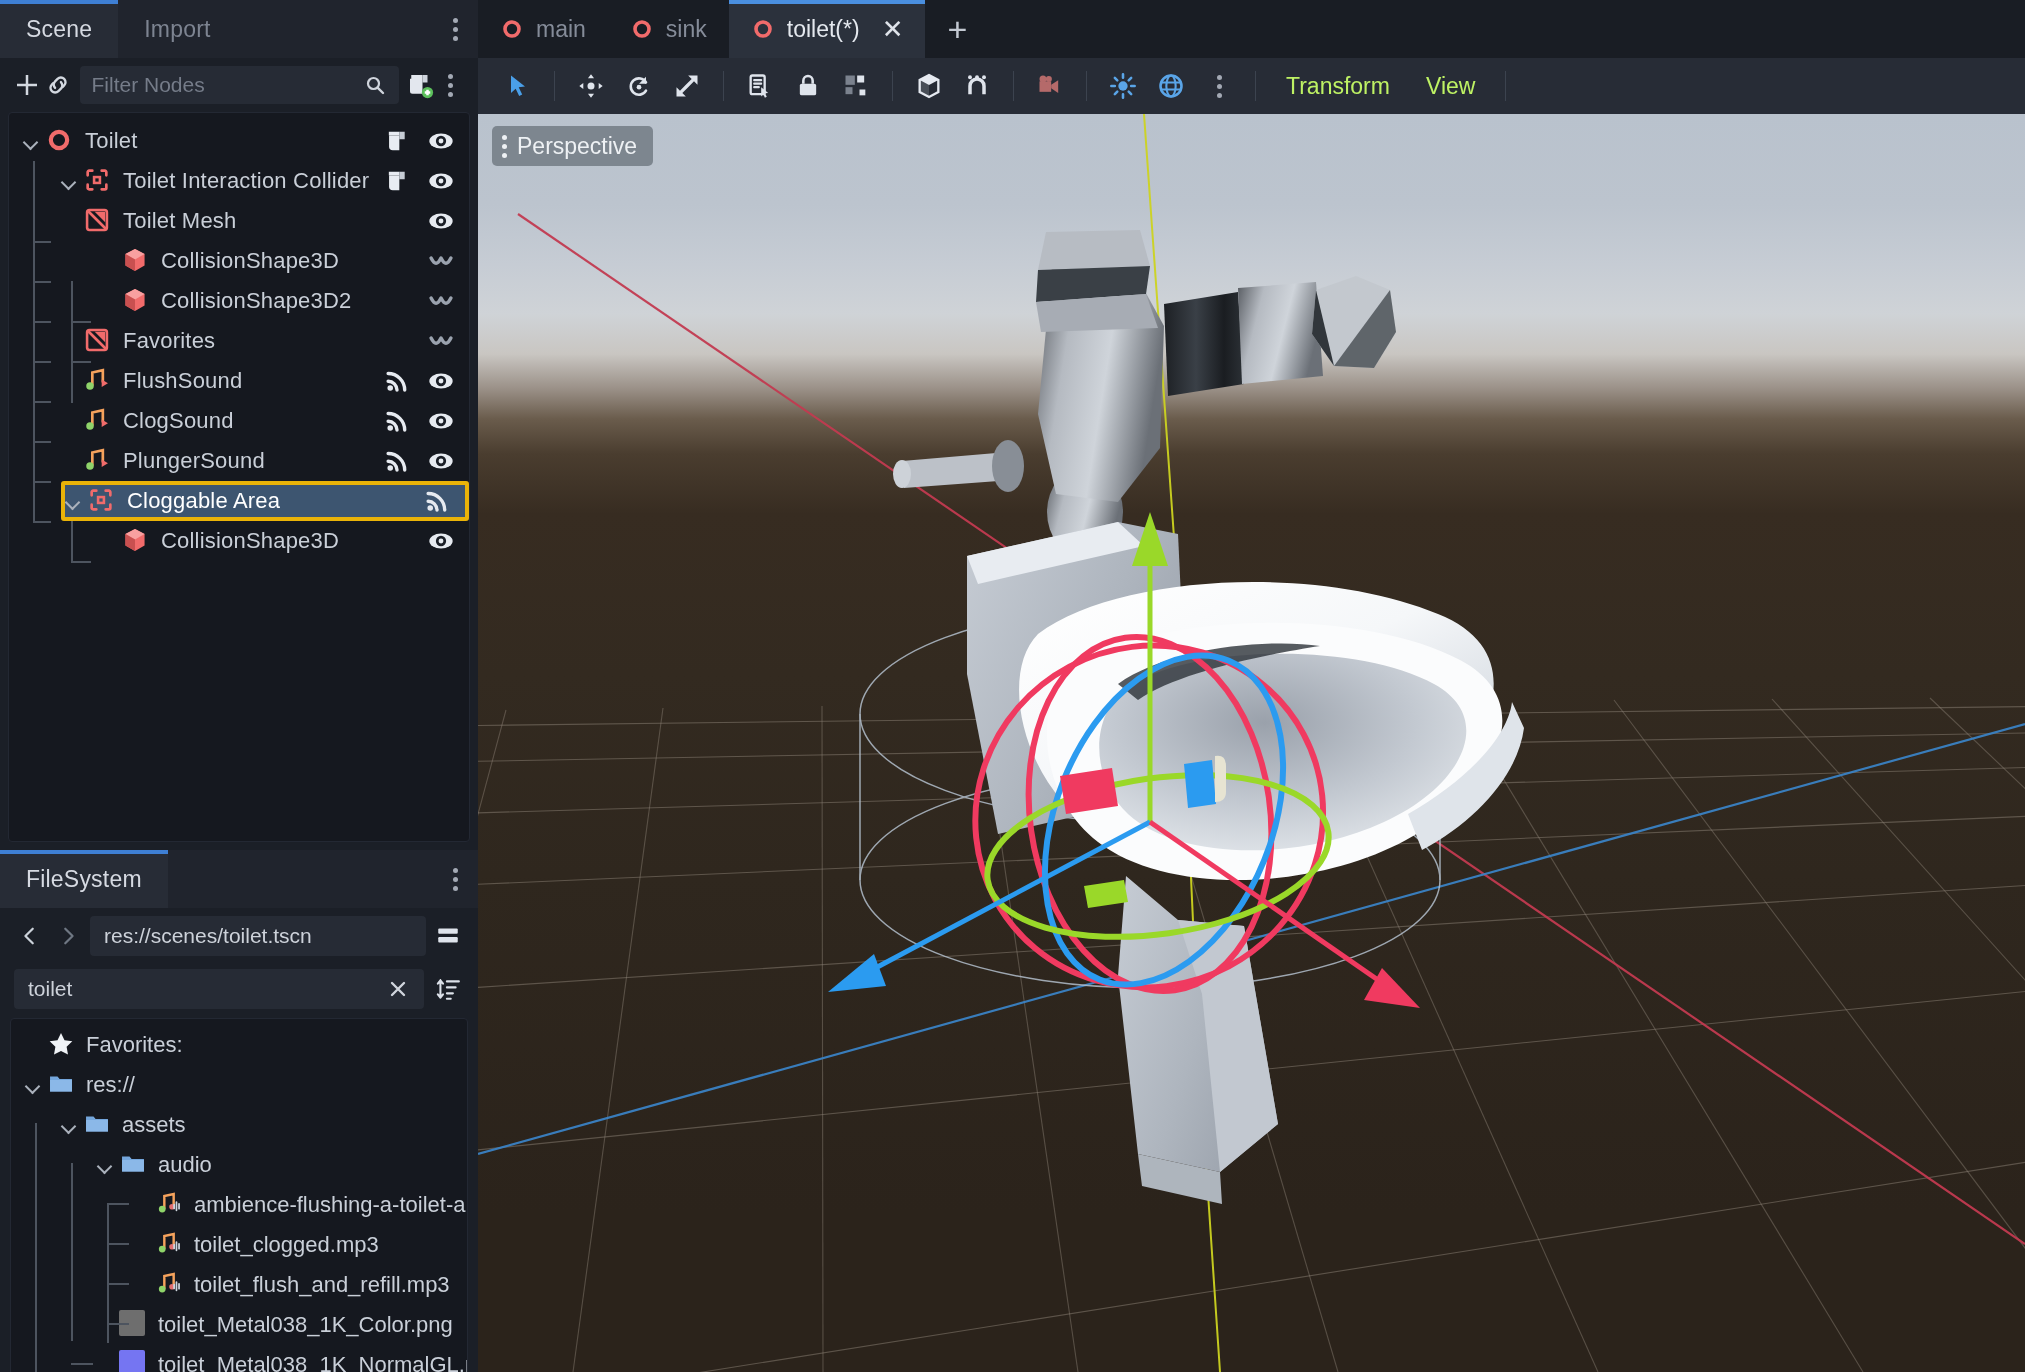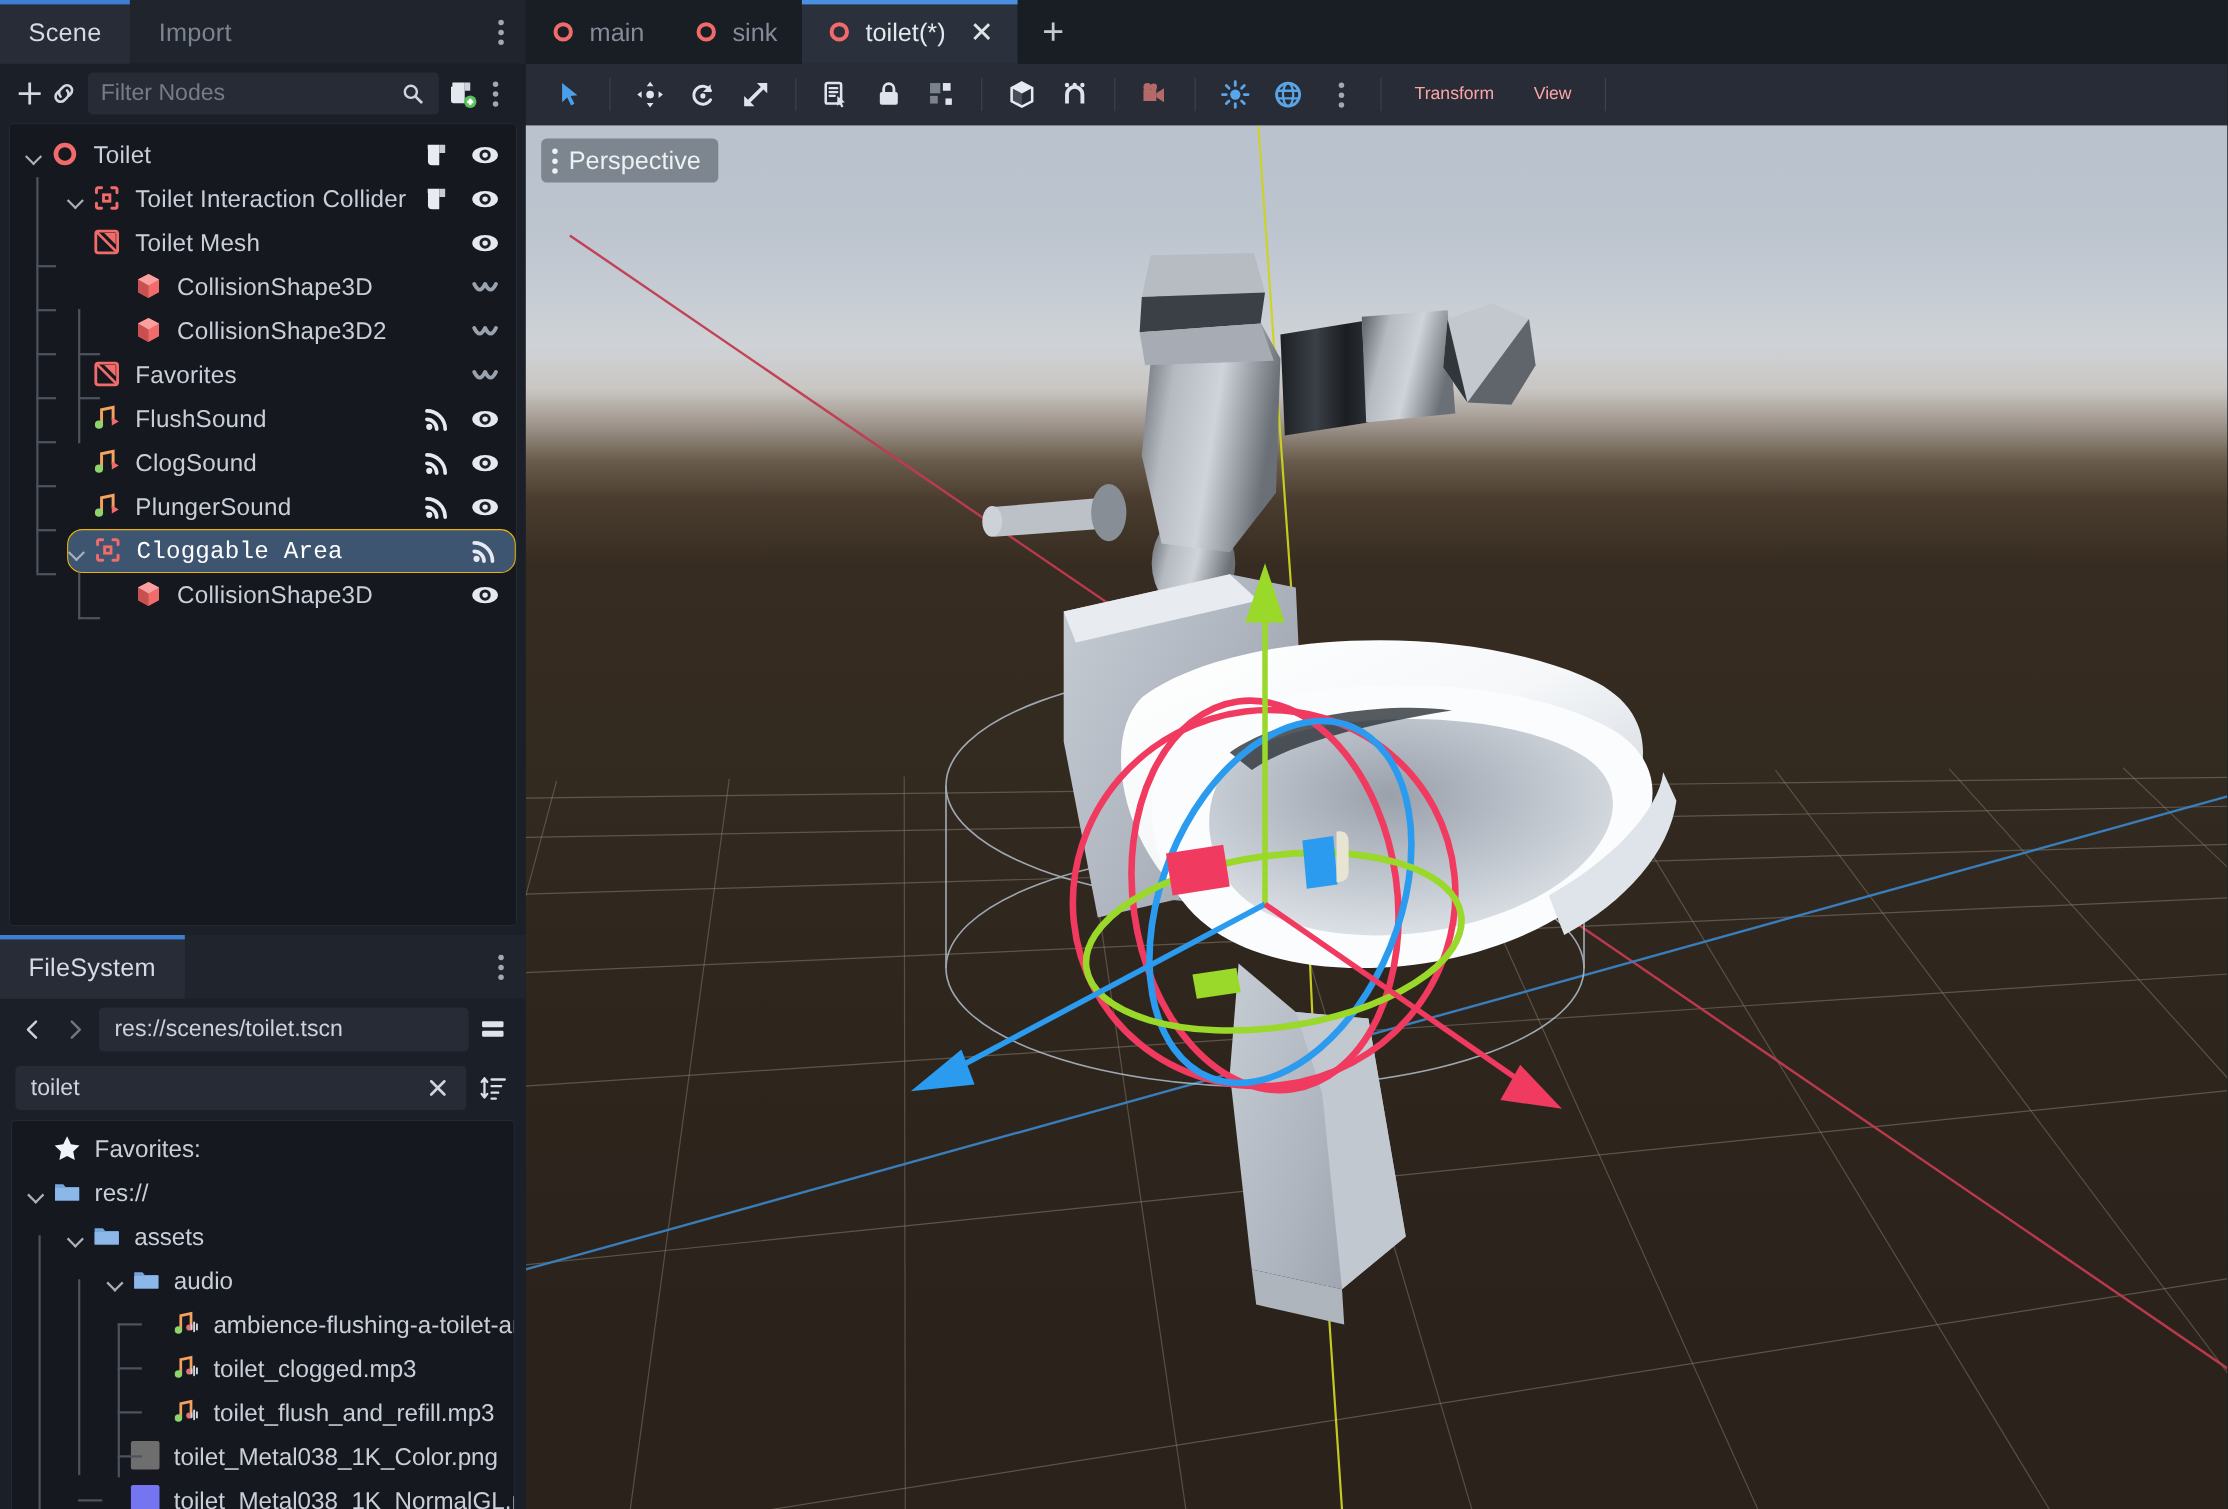--- a/index.html
+++ b/index.html
@@ -63,21 +63,21 @@
   .tree-wrap {
     background: #15181f; margin: 0 8px 0 8px; border-radius: 4px;
     height: 730px; position: relative; overflow: hidden;
     border: 1px solid #232833;
   }
   .tree { padding: 8px 0 0 0; }
   .node-row {
     height: 40px; display: flex; align-items: center; position: relative;
     padding-right: 8px;
   }
-  .node-row.selected { background: #3d5570; border: 1px solid #eab308; border-radius: 14px; font-family: Liberation Mono, monospace; }
+  .node-row.selected { background: #3d5570; border: 4px solid #eab308; border-radius: 3px; }
   .node-row.selected .node-label { color: #ffffff; }
   .node-label {
     font-size: 22px; color: #c9cfd8; white-space: nowrap;
     margin-left: 10px; letter-spacing: .2px;
   }
   .arrow {
     width: 18px; height: 18px; flex: 0 0 18px; position: relative;
   }
   .arrow.open::after {
     content: ""; position: absolute; left: 2px; top: 5px;
@@ -132,21 +132,21 @@
   .tab-close { font-size: 26px; color: #dfe3ea; margin-left: 10px; line-height: 1; }
   .newtab { display:flex; align-items:center; padding: 0 22px; font-size: 34px; color:#c3c9d2; font-weight: 300;}
 
   .vp-toolbar {
     height: 56px; background: #272c36; display: flex; align-items: center;
     padding: 0 16px; gap: 0;
   }
   .vt-btn { width: 48px; height: 46px; display:flex; align-items:center; justify-content:center; }
   .vt-sep { width: 1px; height: 30px; background: #3c434f; margin: 0 12px; }
   .vt-text {
-    font-size: 16px; color: #fca5a5; padding: 0 18px; height: 46px;
+    font-size: 23px; color: #bef264; padding: 0 18px; height: 46px;
     display: flex; align-items: center;
   }
 
   .viewport {
     flex: 1; position: relative; overflow: hidden;
     background:
       linear-gradient(to bottom,
         #b9c2cd 0px, #bcc4ce 90px, #c6ccd4 150px,
         #cfd3d7 200px, #c9c6c2 240px, #9a9087 275px,
         #6a5c4c 305px, #4a3d2f 340px, #372c21 400px,

